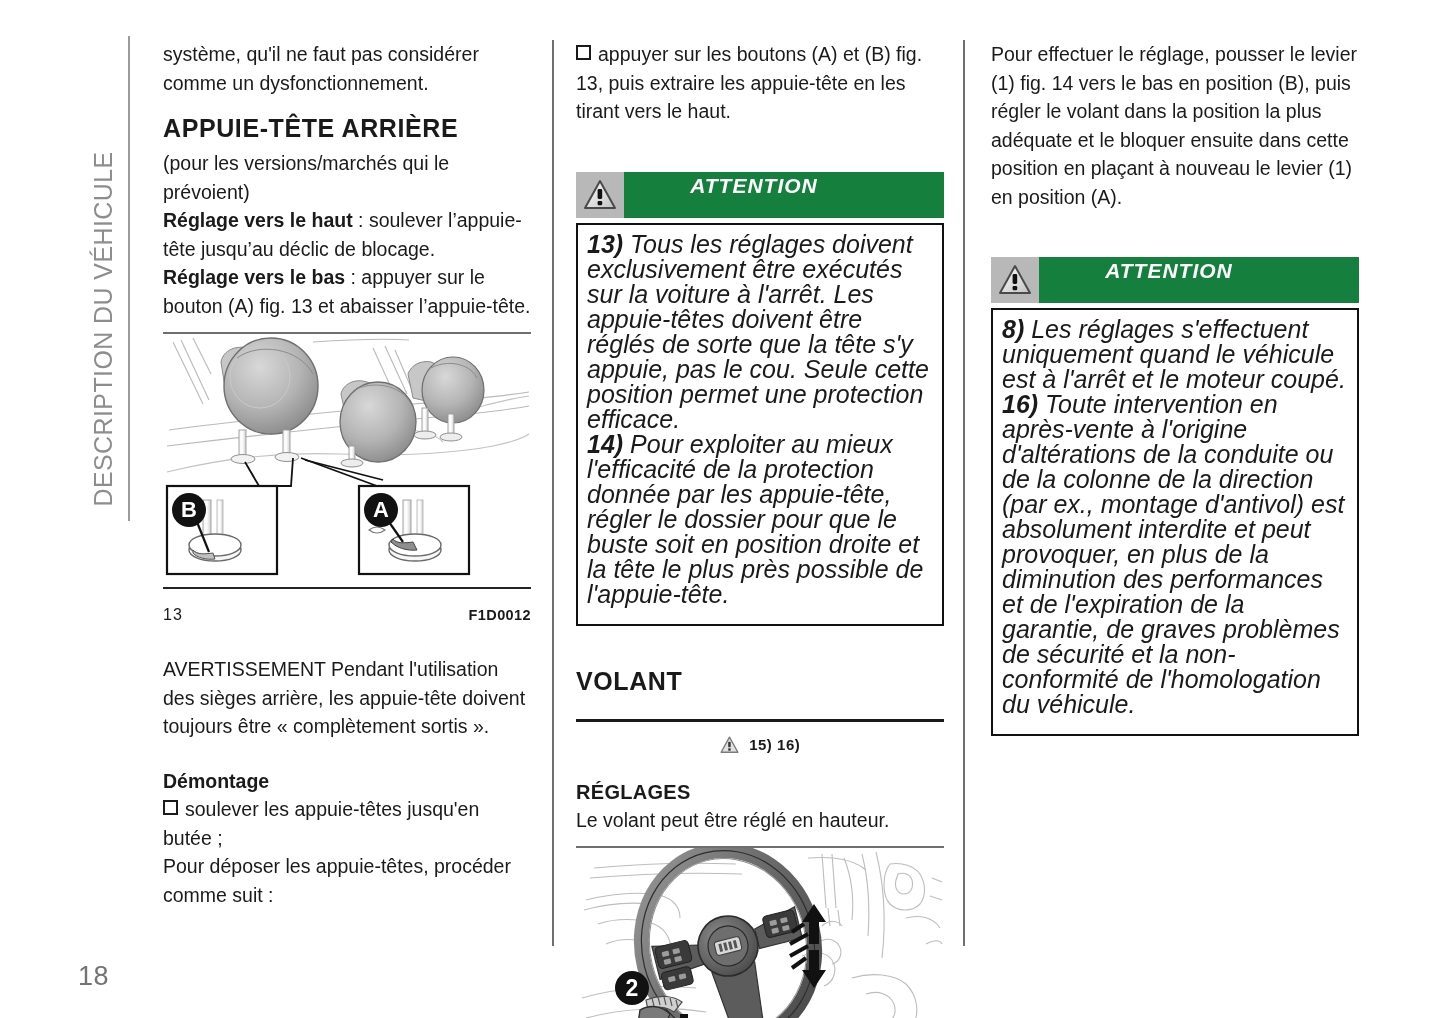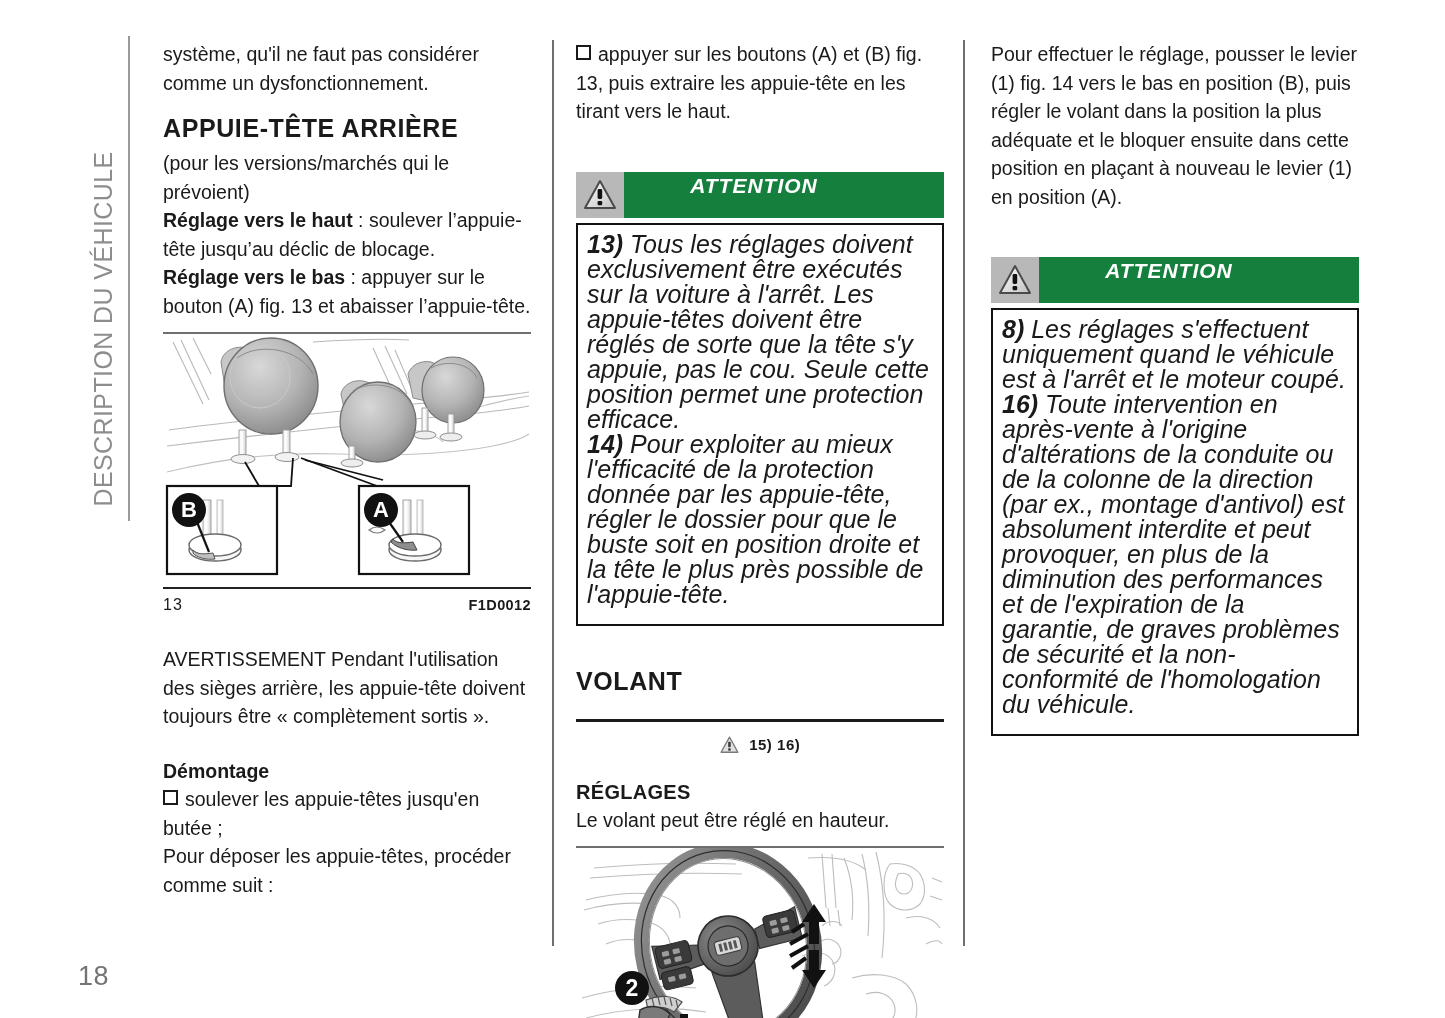--- a/index.html
+++ b/index.html
@@ -168,21 +168,21 @@
   .fig-rule-bot {
     height: 2px;
     background: #222;
     width: 100%;
   }
   .fig-caption {
     display: flex;
     justify-content: space-between;
     align-items: baseline;
     font-size: 16px;
-    padding-top: 2px;
+    padding-top: 12px;
   }
   .fig-caption .fig-no {
     font-weight: normal;
     letter-spacing: 1px;
   }
   .fig-caption .fig-code {
     font-weight: bold;
     font-size: 14.5px;
     letter-spacing: 0.4px;
   }

